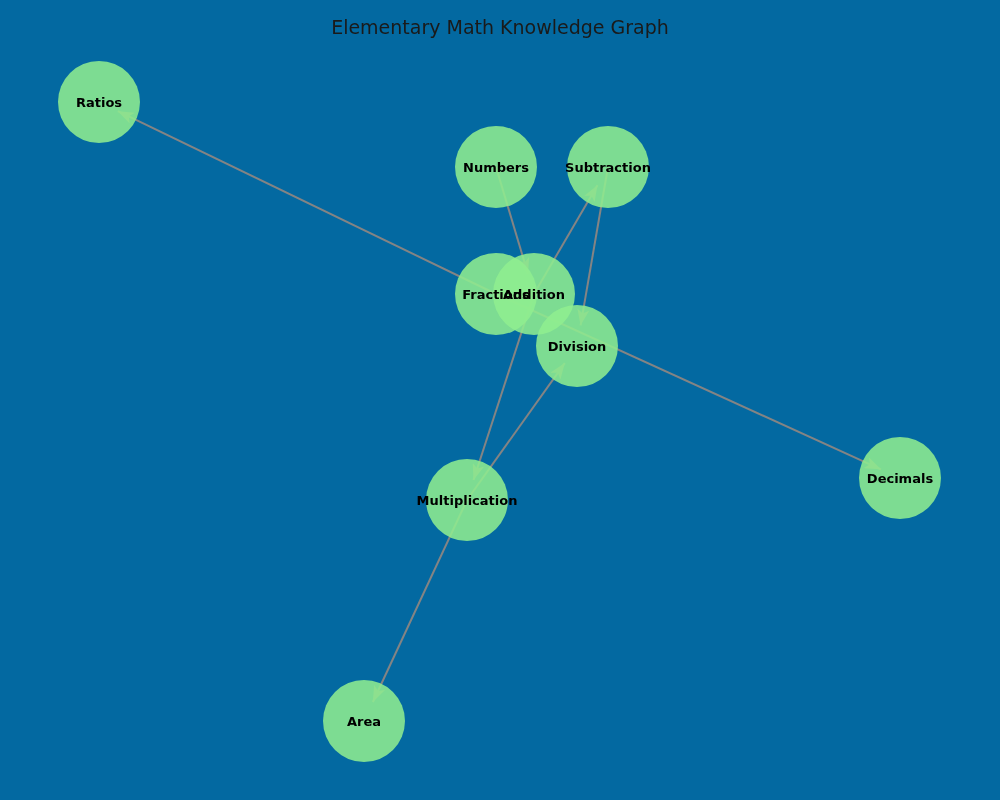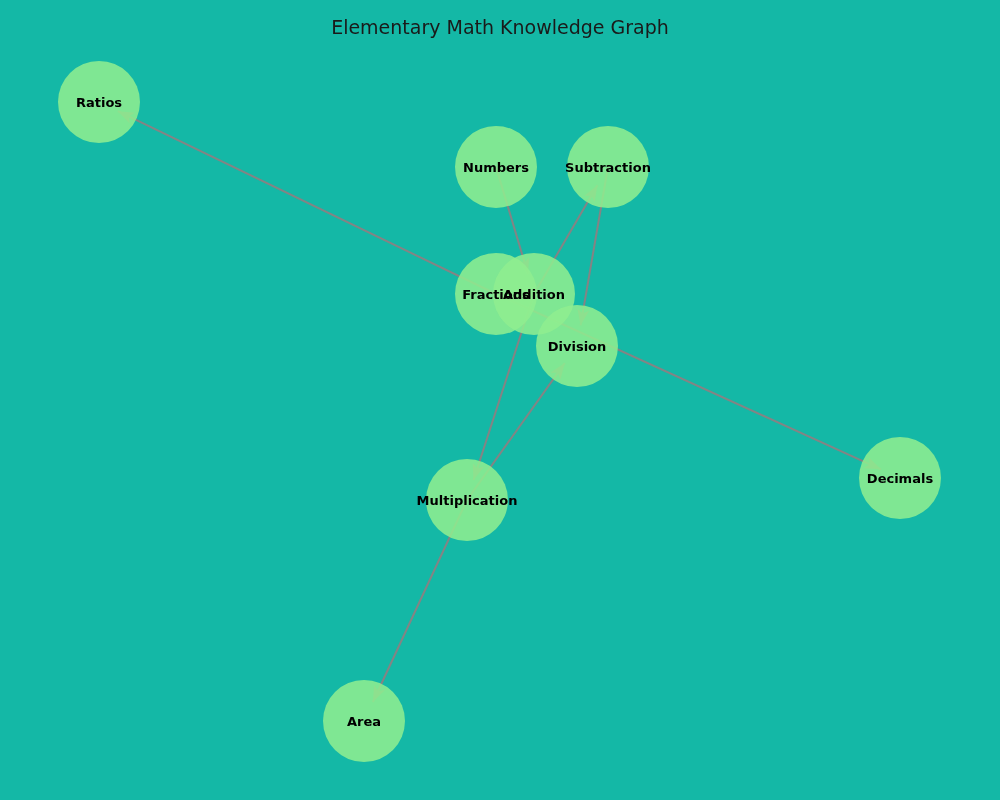--- a/index.html
+++ b/index.html
@@ -5,21 +5,21 @@
   html, body {
     margin: 0;
     padding: 0;
     background: #ffffff;
     font-family: "DejaVu Sans", sans-serif;
   }
   #figure {
     position: relative;
     width: 1000px;
     height: 800px;
-    background: #14b8a6;
+    background: #0369a1;
     overflow: hidden;
   }
   svg text.node-label {
     font-family: "DejaVu Sans", sans-serif;
     font-size: 13px;
     font-weight: bold;
     fill: #000000;
     text-anchor: middle;
   }
   svg text.figure-title {

